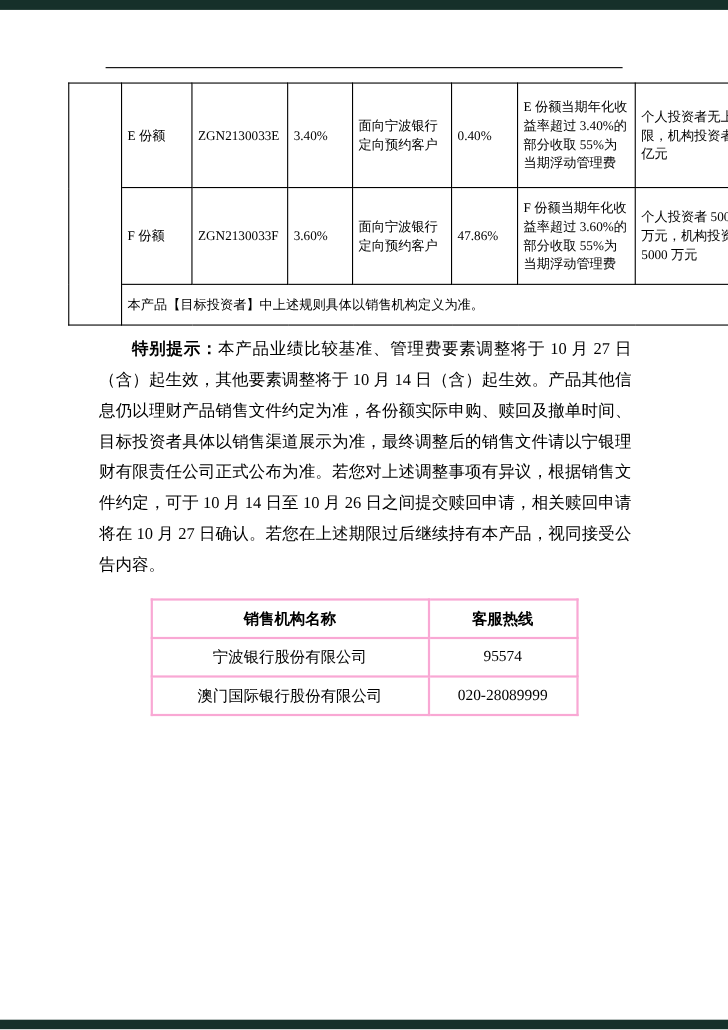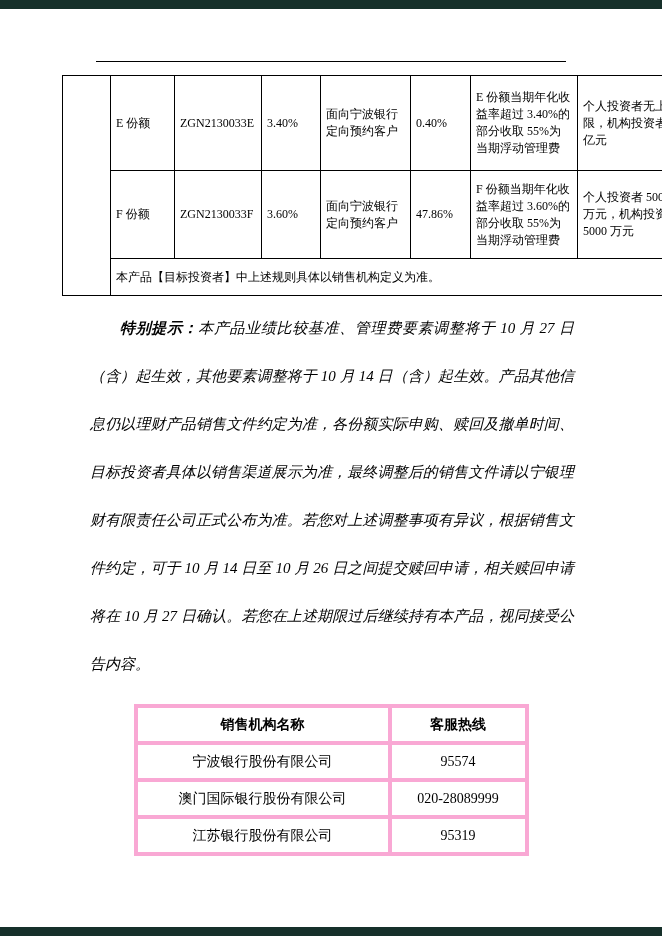--- a/index.html
+++ b/index.html
@@ -45,35 +45,34 @@
   .share-table .c5{width:49px;}
   .share-table .c6{width:96px;}
   .share-table .c7{width:100px;}
   .share-table tr.r1{height:95px;}
   .share-table tr.r2{height:88px;}
   .share-table tr.r3{height:37px;}
   
   .body-text{
     margin:8px 88px 0 90px;
     font-size:15px;
-    line-height:48px;
+    line-height:28px;
     text-align:justify;
-    font-style:italic;
   }
   .body-text p{margin:0;text-indent:2em;}
   .notice-label{font-weight:bold;}
   
   .hotline-table{
     margin:16px auto 0 auto;
     width:367px;
     table-layout:fixed;
     font-size:14px;
   }
   .hotline-table th,.hotline-table td{
-    border:4px solid #f9a8d4;
+    border:2px solid #f9a8d4;
     height:33px;
     text-align:center;
     vertical-align:middle;
     padding:0 4px;
   }
   .hotline-table .cn{width:242px;}
   .hotline-table .cp{width:125px;}
   .hotline-table th{font-weight:bold;}
 </style>
 </head>
@@ -123,21 +122,17 @@
       <th class="cp">客服热线</th>
     </tr>
     <tr>
       <td class="cn">宁波银行股份有限公司</td>
       <td class="cp">95574</td>
     </tr>
     <tr>
       <td class="cn">澳门国际银行股份有限公司</td>
       <td class="cp">020-28089999</td>
     </tr>
-    <tr>
-      <td class="cn">江苏银行股份有限公司</td>
-      <td class="cp">95319</td>
-    </tr>
   </tbody>
     </table>
 
   <div class="bar bottom"></div>
 </div>
 
 </body></html>

